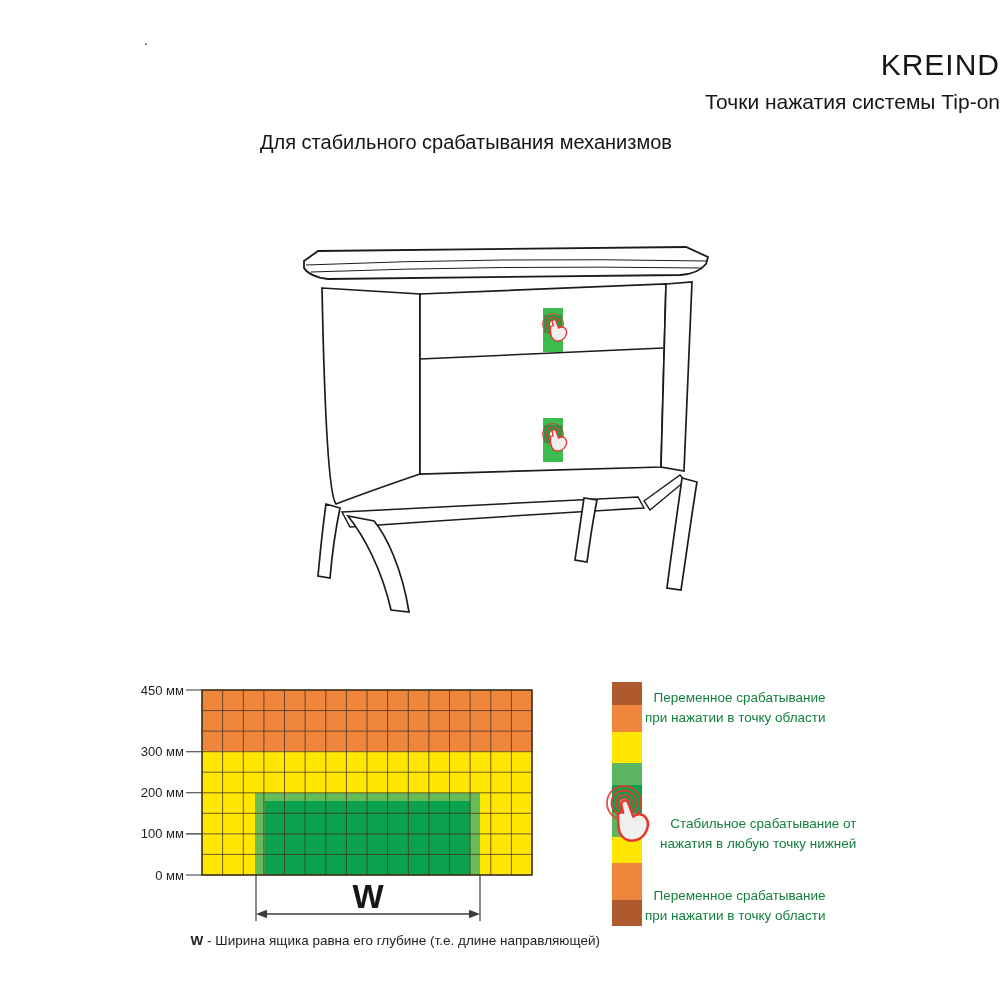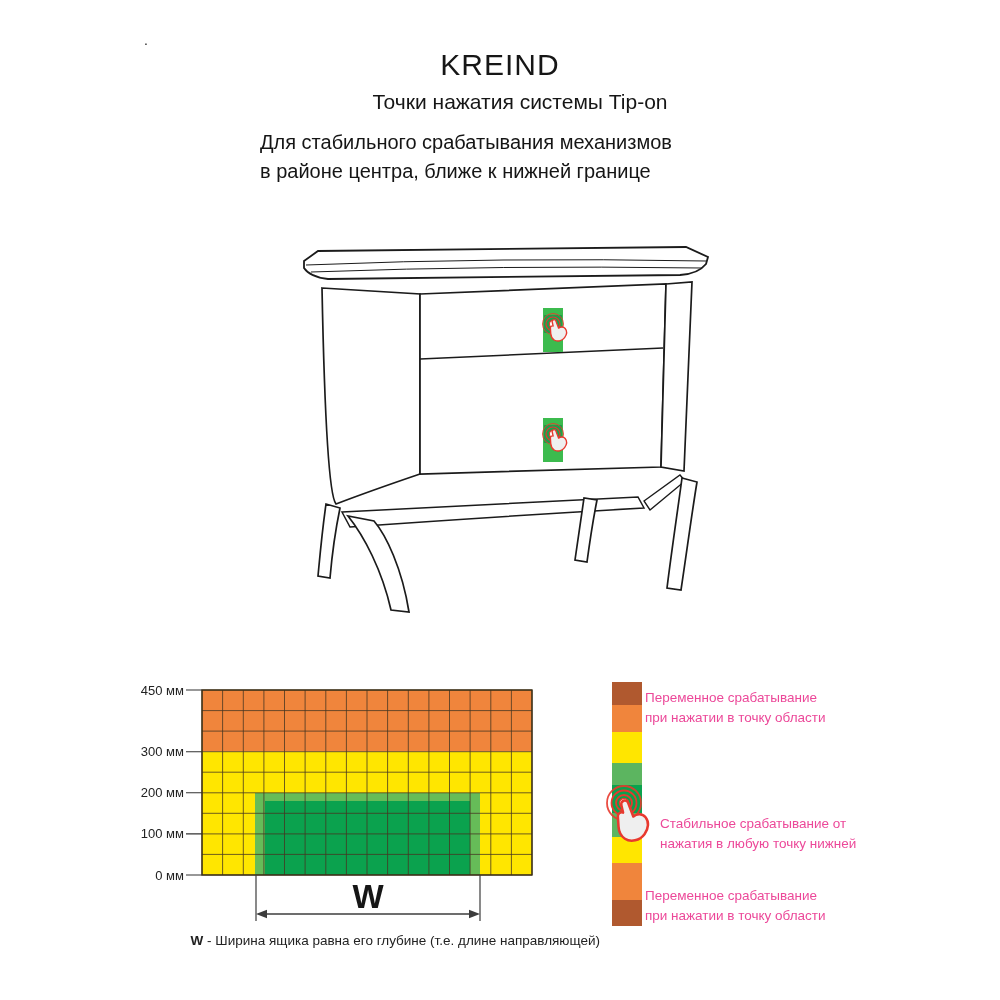--- a/index.html
+++ b/index.html
@@ -3,46 +3,45 @@
 <meta charset="utf-8">
 <style>
   html,body{margin:0;padding:0;}
   body{
     width:1000px;height:1000px;position:relative;background:#ffffff;
     font-family:"Liberation Sans","DejaVu Sans",sans-serif;color:#111;
     overflow:hidden;
   }
   .abs{position:absolute;}
   .stray{left:144px;top:32px;font-size:14px;color:#222;}
-  .header{left:0;top:48px;width:1000px;text-align:center;}
+  .header{left:0;top:48px;width:1000px;text-align:right;}
   .title{font-size:30px;letter-spacing:1px;color:#161616;}
   .subtitle{font-size:21px;margin-top:8px;color:#161616;padding-left:40px;}
   .intro{left:260px;top:128px;font-size:20px;line-height:29px;color:#151515;}
   .caption{left:150px;top:933px;width:450px;text-align:right;font-size:13.5px;color:#222;}
   .caption b{font-weight:bold;}
-  .legend-text{font-size:13.5px;line-height:19.5px;color:#ec4899;}
+  .legend-text{font-size:13.5px;line-height:19.5px;color:#15803d;text-align:right;}
   .lt1{left:645px;top:688px;}
   .lt2{left:660px;top:794px;margin-top:20px;}
   .lt3{left:645px;top:886px;}
   svg{display:block;}
   svg text{font-family:"Liberation Sans","DejaVu Sans",sans-serif;}
 </style>
 </head>
 <body>
 
 <div class="abs stray">.</div>
 
 <div class="abs header">
   <div class="title">KREIND</div>
   <div class="subtitle">Точки нажатия системы Tip-on</div>
 </div>
 
 <div class="abs intro">
   <div>Для стабильного срабатывания механизмов</div>
-  <div>в районе центра, ближе к нижней границе</div>
 </div>
 
 <svg class="abs" style="left:280px;top:240px;" width="440" height="390" viewBox="0 0 440 390">
   <defs>
     <path id="hand-sym" d="M11.2,3.1 a2.4,2.4 0 0 1 4.8,-0.5 l1.1,9.6 c2.6,-1.4 6.4,-0.6 7.8,2.4 c1.6,3.4 0.3,7.8 -3.4,10.8 c-4.2,3.4 -10.2,3.2 -13.4,-0.2 c-2.2,-2.4 -2.8,-5.6 -2.2,-8.8 l1.2,-6.6 c0.4,-2.2 2.6,-2.8 4,-1.8 Z" fill="#efefef" stroke="#E8392E" stroke-width="1.7" stroke-linejoin="round"></path>
   </defs>
 
   <g stroke="#1b1b1b" fill="#ffffff">
     <path d="M24,21 L38,11 L406,7 L428,17 L426,24 Q418,34 400,35 L48,39 Q30,37 24,28 Z" stroke-width="1.8"></path>
     <path d="M26,25 Q220,17 426,21" fill="none" stroke-width="1"></path>

